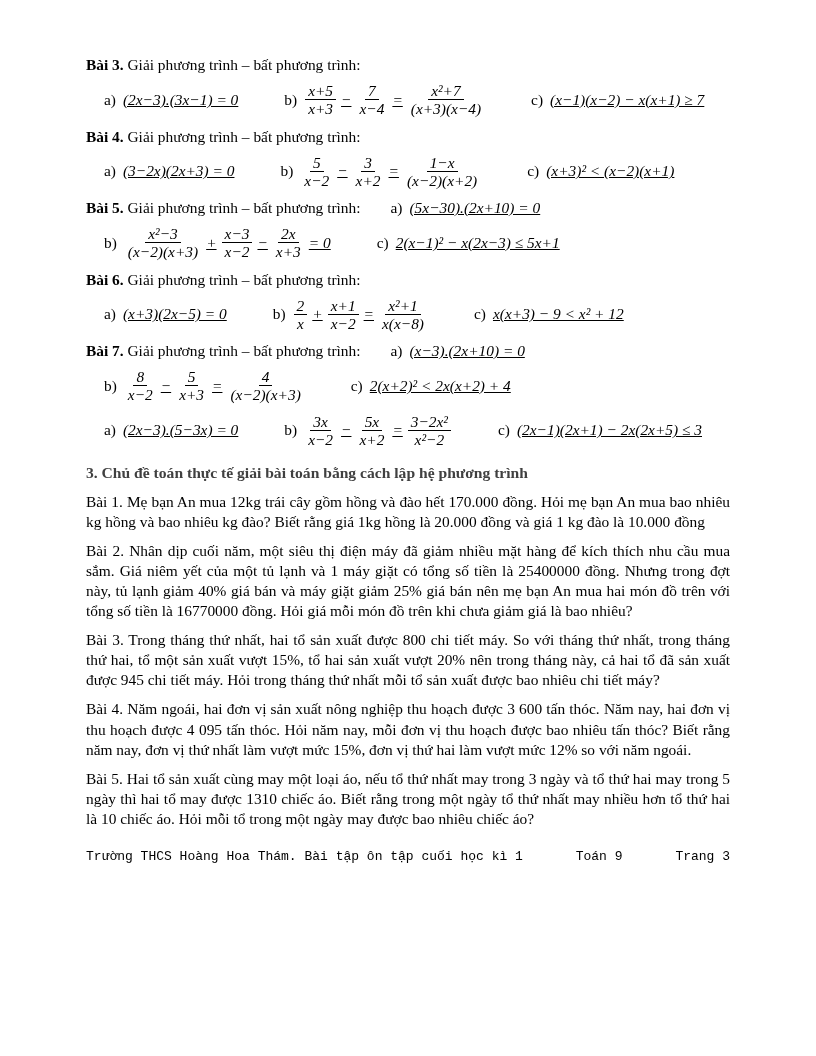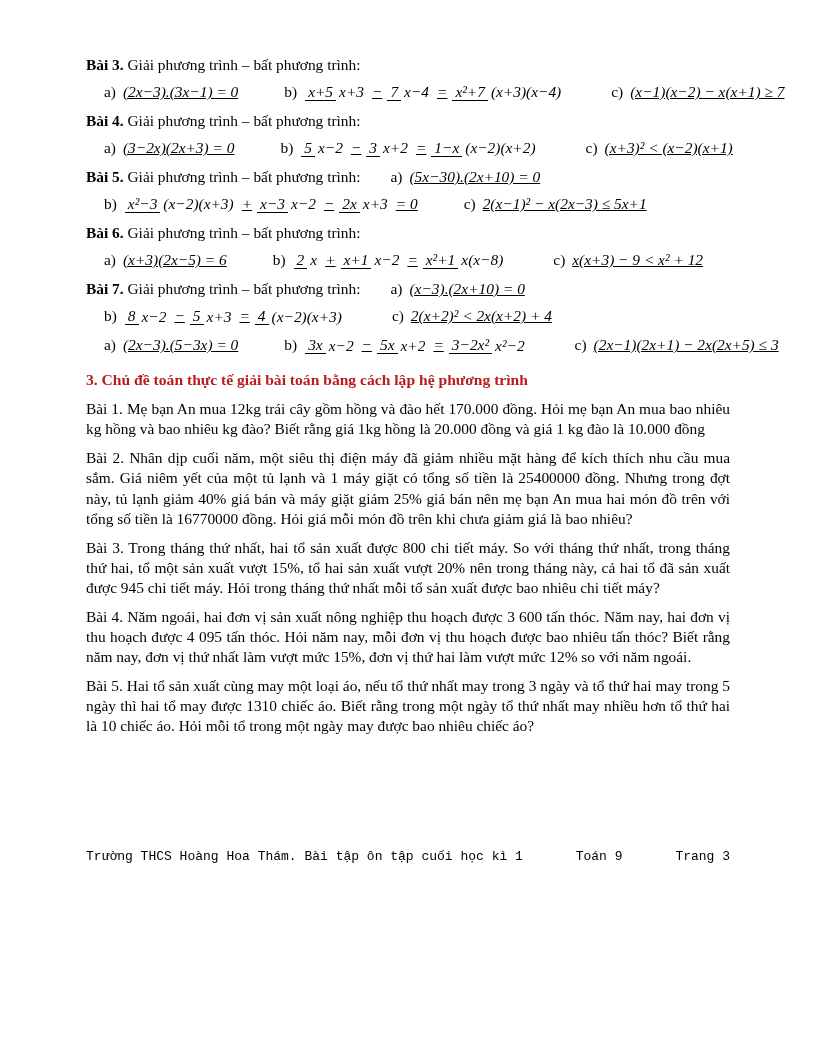--- a/index.html
+++ b/index.html
@@ -11,21 +11,21 @@
   }
   .ex{margin-bottom:5px;}
   .ex-head{margin-top:9px;}
   .ex-label{font-weight:700;}
   .ex-intro{font-weight:400;}
   .ex-parts{display:flex;align-items:center;column-gap:44px;margin:7px 0 9px 18px;flex-wrap:nowrap;}
   .part{display:inline-flex;align-items:center;white-space:nowrap;}
   .head-part{margin-left:30px;}
   .part-label{margin-right:5px;font-style:normal;}
   .mtxt{font-style:italic;margin:0 2px;text-decoration:underline;}
-  .frac{display:inline-flex;flex-direction:row;align-items:center;font-style:italic;
+  .frac{display:inline-flex;flex-direction:column;align-items:center;font-style:italic;
         line-height:1.12;margin:0 3px;vertical-align:middle;text-align:right;}
   .frac .num{border-bottom:1px solid #000;padding:0 3px;}
   .frac .den{padding:0 3px;}
   .section-heading{font-weight:700;font-size:15.6px;margin:15px 0 5px 0;}
   .wp{margin:9px 0;text-align:justify;}
   .wp-label{font-weight:400;}
   .wp-label.bold{font-weight:400;}
   .footer{
     position:absolute;left:86px;right:86px;bottom:58px;
     display:flex;justify-content:space-between;align-items:center;
@@ -125,21 +125,21 @@
             <span class="part-label">c)</span>
             <span class="mtxt">2(x−1)² − x(2x−3) ≤ 5x+1</span>
           </span>
         </div>
       </div>
       <div class="ex">
         <div class="ex-head"><span class="ex-label">Bài 6.</span><span class="ex-intro"> Giải phương trình – bất phương trình:</span></div>
         <div class="ex-parts">
           <span class="part">
             <span class="part-label">a)</span>
-            <span class="mtxt">(x+3)(2x−5) = 6</span>
+            <span class="mtxt">(x+3)(2x−5) = 0</span>
           </span>
           <span class="part">
             <span class="part-label">b)</span>
             <span class="frac">
               <span class="num">2</span>
               <span class="den">x</span>
             </span>
             <span class="mtxt">+</span>
             <span class="frac">
               <span class="num">x+1</span>
@@ -210,21 +210,21 @@
             </span>
           </span>
           <span class="part">
             <span class="part-label">c)</span>
             <span class="mtxt">(2x−1)(2x+1) − 2x(2x+5) ≤ 3</span>
           </span>
         </div>
       </div>
     </div>
 
-  <div class="section-heading" id="section-heading" style="color: #b91c1c;">3. Chủ đề toán thực tế giải bài toán bằng cách lập hệ phương trình</div>
+  <div class="section-heading" id="section-heading" style="color: #404040;">3. Chủ đề toán thực tế giải bài toán bằng cách lập hệ phương trình</div>
 
   <div id="word-problems">
       <p class="wp"><span class="wp-label bold">Bài 1. </span><span class="wp-text">Mẹ bạn An mua 12kg trái cây gồm hồng và đào hết 170.000 đồng. Hỏi mẹ bạn An mua bao nhiêu kg hồng và bao nhiêu kg đào? Biết rằng giá 1kg hồng là 20.000 đồng và giá 1 kg đào là 10.000 đồng</span></p>
       <p class="wp"><span class="wp-label">Bài 2. </span><span class="wp-text">Nhân dịp cuối năm, một siêu thị điện máy đã giảm nhiều mặt hàng để kích thích nhu cầu mua sắm. Giá niêm yết của một tủ lạnh và 1 máy giặt có tổng số tiền là 25400000 đồng. Nhưng trong đợt này, tủ lạnh giảm 40% giá bán và máy giặt giảm 25% giá bán nên mẹ bạn An mua hai món đồ trên với tổng số tiền là 16770000 đồng. Hỏi giá mỗi món đồ trên khi chưa giảm giá là bao nhiêu?</span></p>
       <p class="wp"><span class="wp-label bold">Bài 3. </span><span class="wp-text">Trong tháng thứ nhất, hai tổ sản xuất được 800 chi tiết máy. So với tháng thứ nhất, trong tháng thứ hai, tổ một sản xuất vượt 15%, tổ hai sản xuất vượt 20% nên trong tháng này, cả hai tổ đã sản xuất được 945 chi tiết máy. Hỏi trong tháng thứ nhất mỗi tổ sản xuất được bao nhiêu chi tiết máy?</span></p>
       <p class="wp"><span class="wp-label bold">Bài 4. </span><span class="wp-text">Năm ngoái, hai đơn vị sản xuất nông nghiệp thu hoạch được 3 600 tấn thóc. Năm nay, hai đơn vị thu hoạch được 4 095 tấn thóc. Hỏi năm nay, mỗi đơn vị thu hoạch được bao nhiêu tấn thóc? Biết rằng năm nay, đơn vị thứ nhất làm vượt mức 15%, đơn vị thứ hai làm vượt mức 12% so với năm ngoái.</span></p>
       <p class="wp"><span class="wp-label bold">Bài 5. </span><span class="wp-text">Hai tổ sản xuất cùng may một loại áo, nếu tổ thứ nhất may trong 3 ngày và tổ thứ hai may trong 5 ngày thì hai tổ may được 1310 chiếc áo. Biết rằng trong một ngày tổ thứ nhất may nhiều hơn tổ thứ hai là 10 chiếc áo. Hỏi mỗi tổ trong một ngày may được bao nhiêu chiếc áo?</span></p>
     </div>
 
   <div class="footer">

